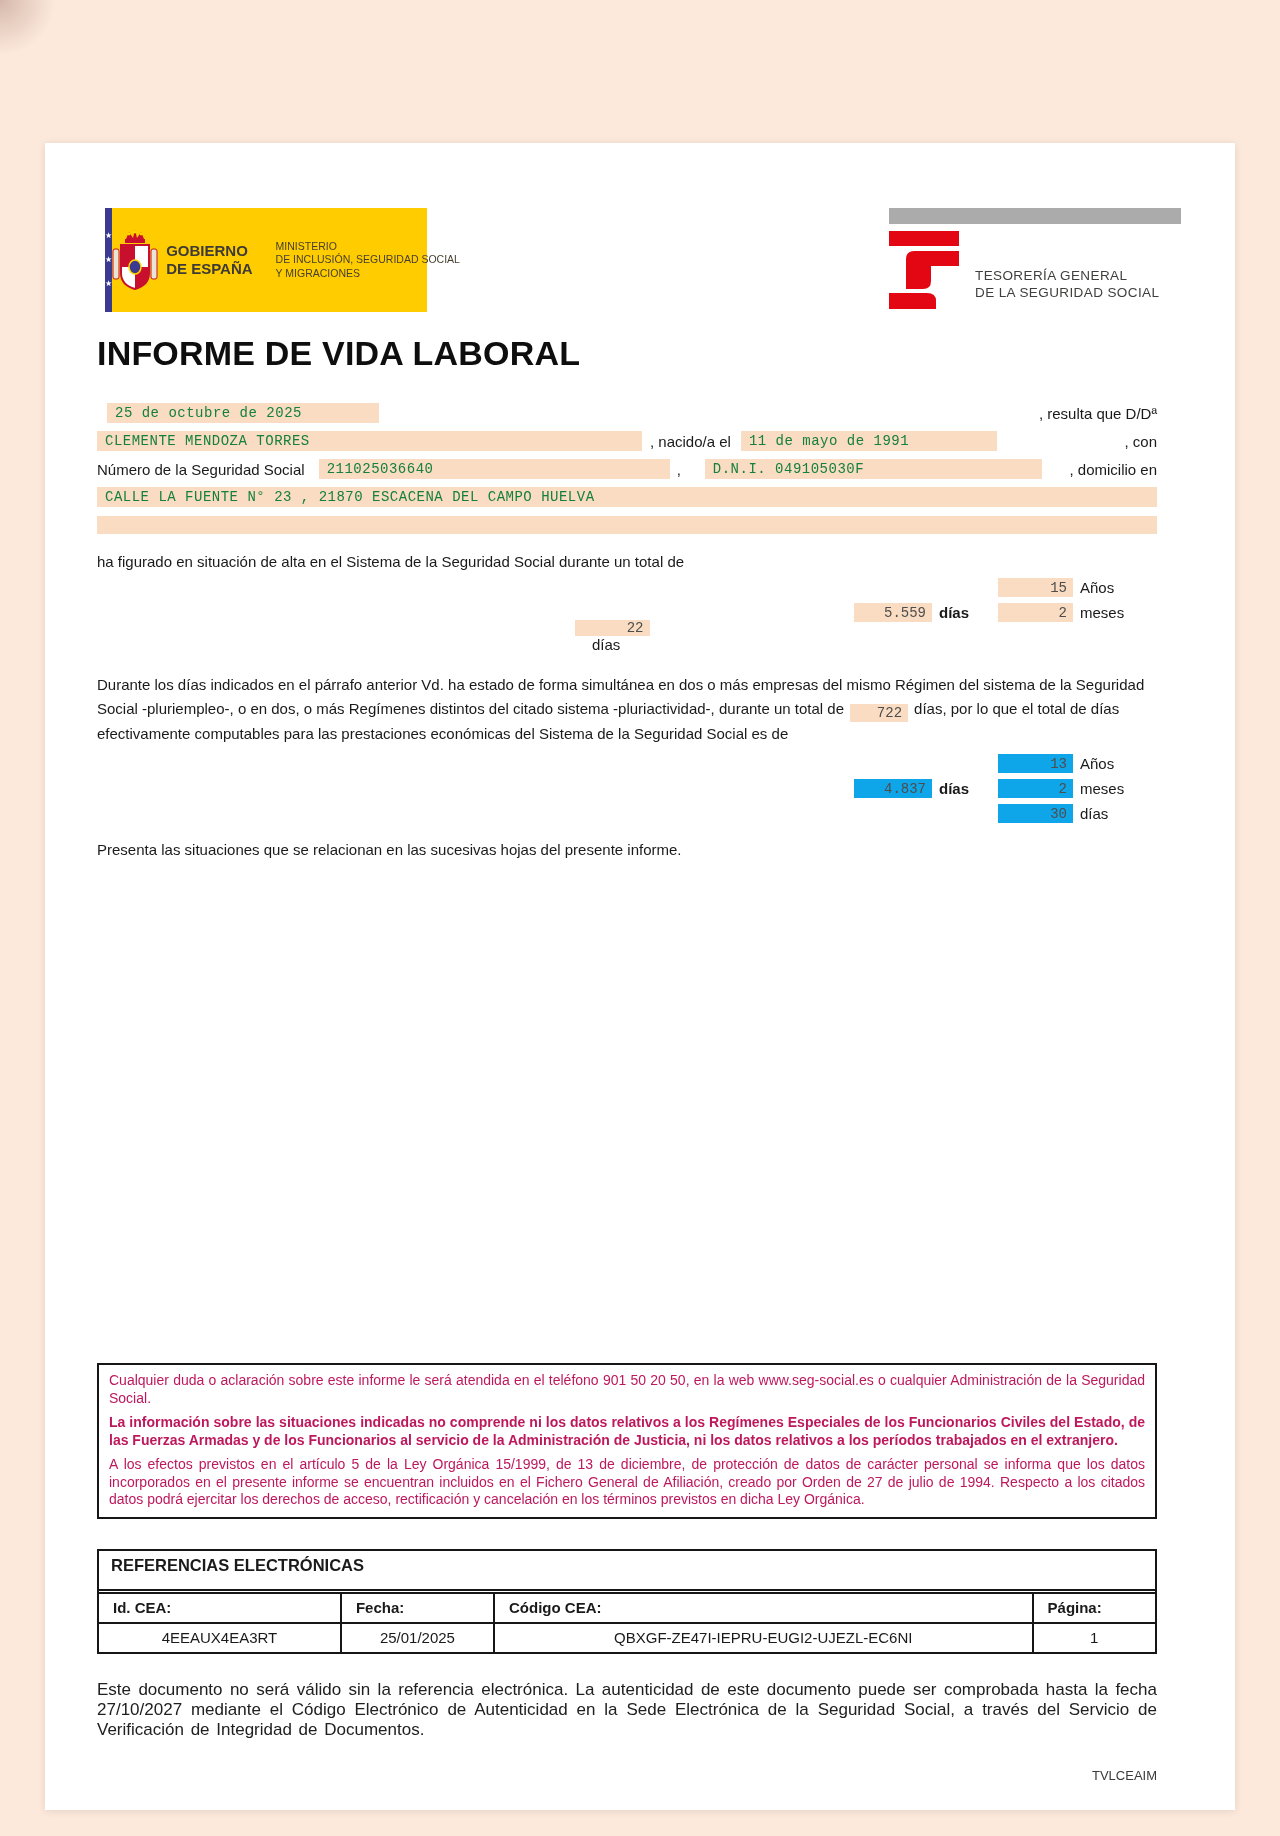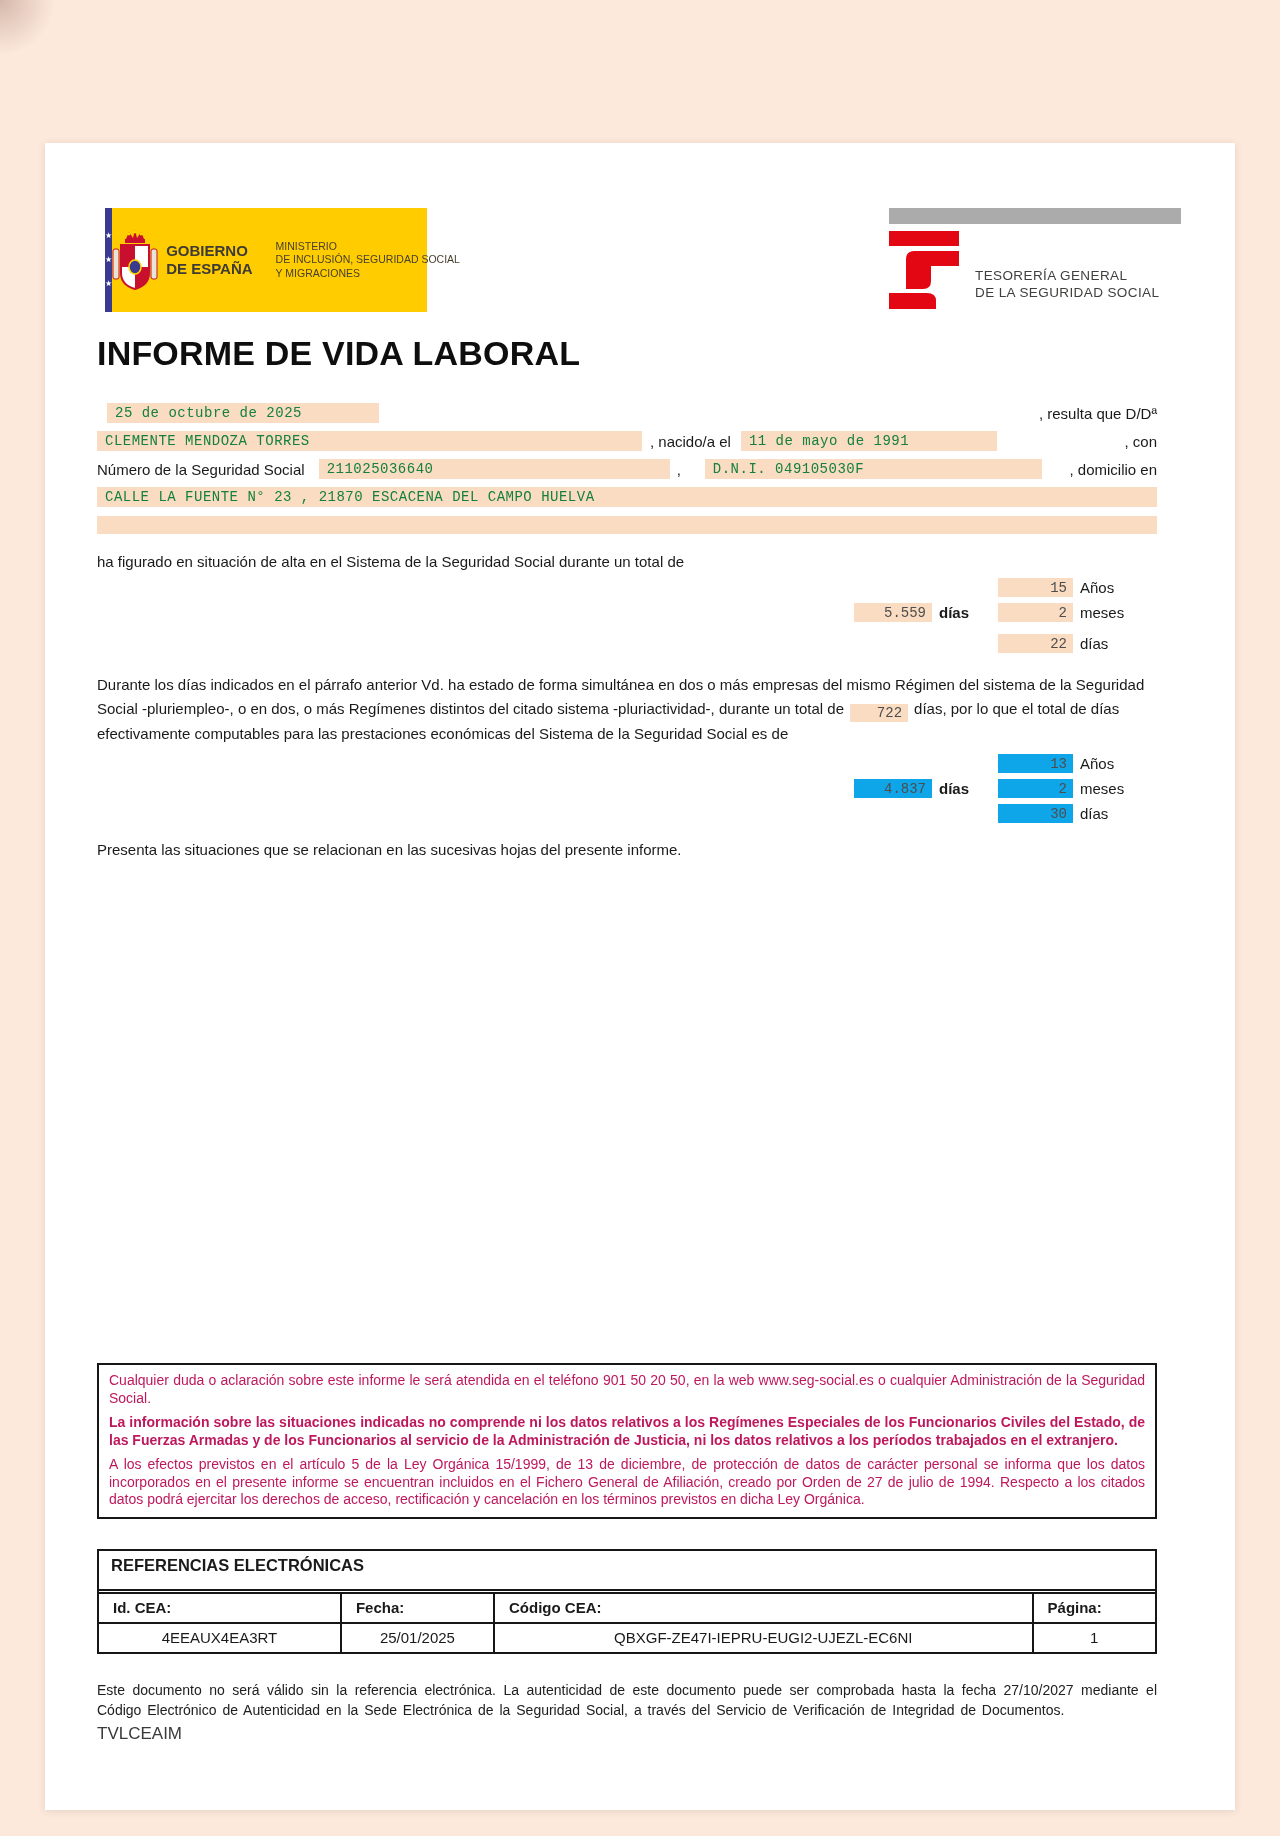--- a/index.html
+++ b/index.html
@@ -50,21 +50,21 @@
     background: #f9dcc2; height: 20px; display: flex; align-items: center;
     font-family: "Liberation Mono", monospace; font-size: 14px; letter-spacing: 0.5px;
     color: #15803d; padding: 0 8px; overflow: hidden; white-space: pre;
   }
   .spacer { flex: 1; }
 
   
   .alta-intro { margin-top: 14px; font-size: 15px; }
   .totals { margin-top: 8px; }
   .trow { display: flex; justify-content: flex-end; align-items: center; height: 19px; margin-bottom: 6px; padding-right: 30px; font-size: 15px; }
-  .trow.last { margin-top: 12px; }
+  .trow.last { margin-top: 12px; flex-direction: column; }
   .tbox {
     height: 19px; background: #f9dcc2; font-family: "Liberation Mono", monospace;
     font-size: 14px; color: #4d4d4d; display: flex; align-items: center;
     justify-content: flex-end; padding-right: 6px;
   }
   .tbox.big { width: 78px; }
   .tbox.small { width: 75px; }
   .tlabel { width: 54px; padding-left: 7px; }
   .tlabel-days { width: 44px; padding-left: 7px; font-weight: bold; margin-right: 22px; }
   .totals.yellow .tbox { background: #0ea5e9; }
@@ -91,22 +91,22 @@
   .ref-table { margin-top: 30px; border: 2px solid #161616; }
   .ref-title { font-size: 16.5px; font-weight: bold; padding: 5px 12px 14px; border-bottom: 2px solid #161616; }
   .ref-gap { height: 3px; border-bottom: 2px solid #161616; }
   .ref-head { display: flex; font-weight: bold; font-size: 15px; border-bottom: 2px solid #161616; }
   .ref-head > div { padding: 5px 0 6px 14px; border-right: 2px solid #161616; }
   .ref-row { display: flex; font-size: 15px; }
   .ref-row > div { padding: 5px 0 6px; text-align: center; border-right: 2px solid #161616; }
   .rc1 { width: 23%; } .rc2 { width: 14.5%; } .rc3 { width: 51%; } .rc4 { flex: 1; border-right: none !important; }
 
   
-  .footer-note { margin-top: 26px; font-size: 14px; line-height: 20px; text-align: justify; color: #202020; word-spacing: 2px; }
-  .doc-code { font-size: 17px; color: #3a3a3a; margin-top: 4px; }
+  .footer-note { margin-top: 26px; font-size: 17px; line-height: 20px; text-align: justify; color: #202020; word-spacing: 2px; }
+  .doc-code { text-align: right; font-size: 13px; color: #3a3a3a; margin-top: 28px; }
 </style>
 </head>
 <body>
 
 <div class="page">
 
   <div class="hdr">
     <div class="logo-gov">
       <div class="flag-blue">
         <span class="flag-star">★</span>

